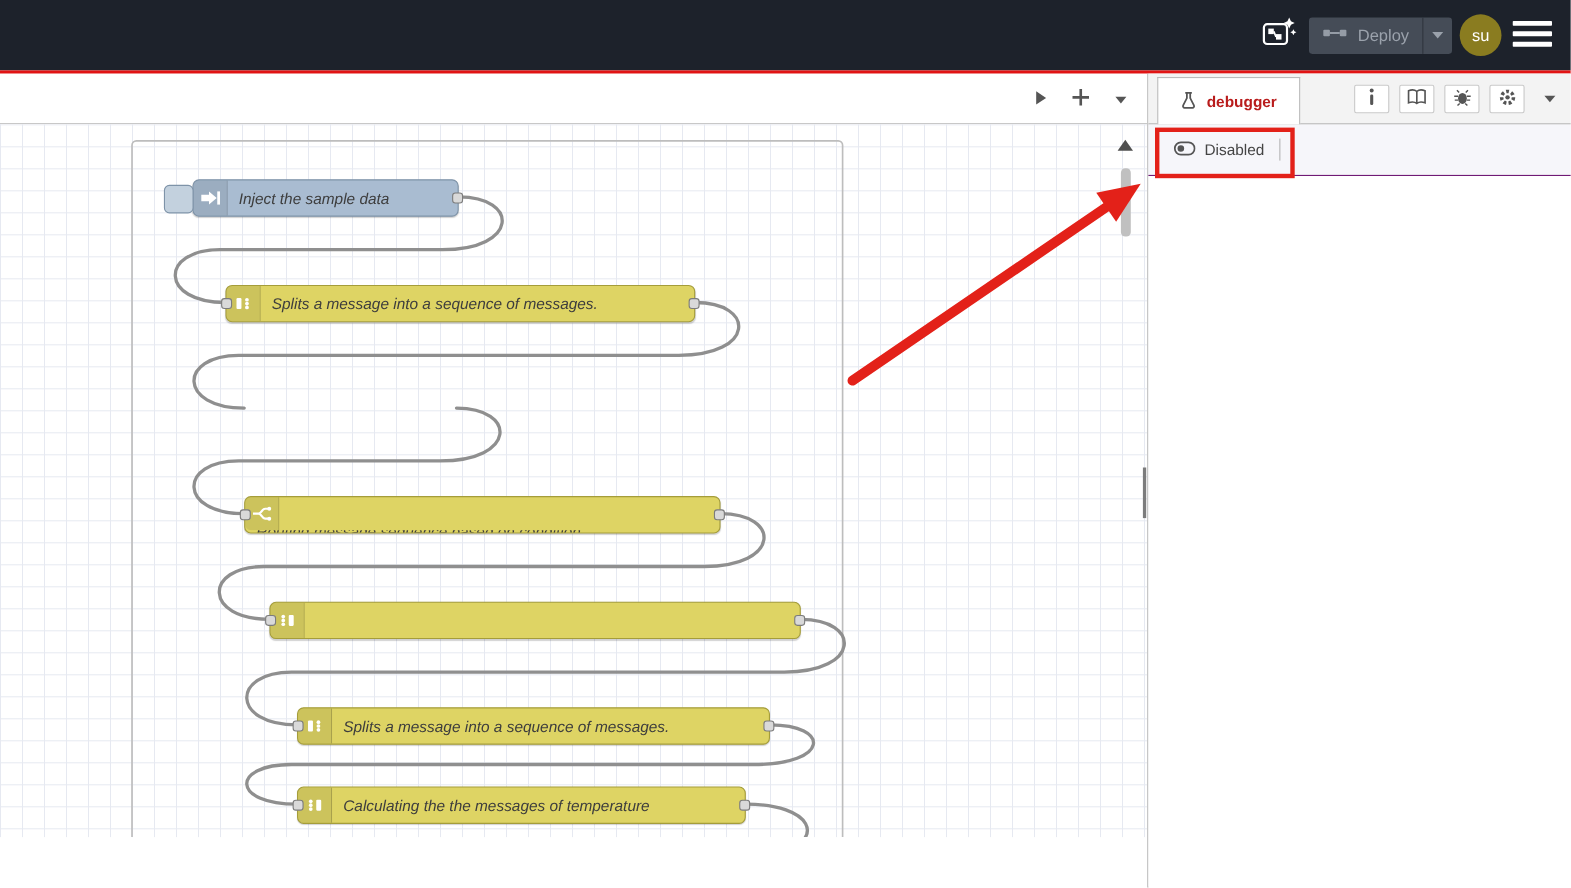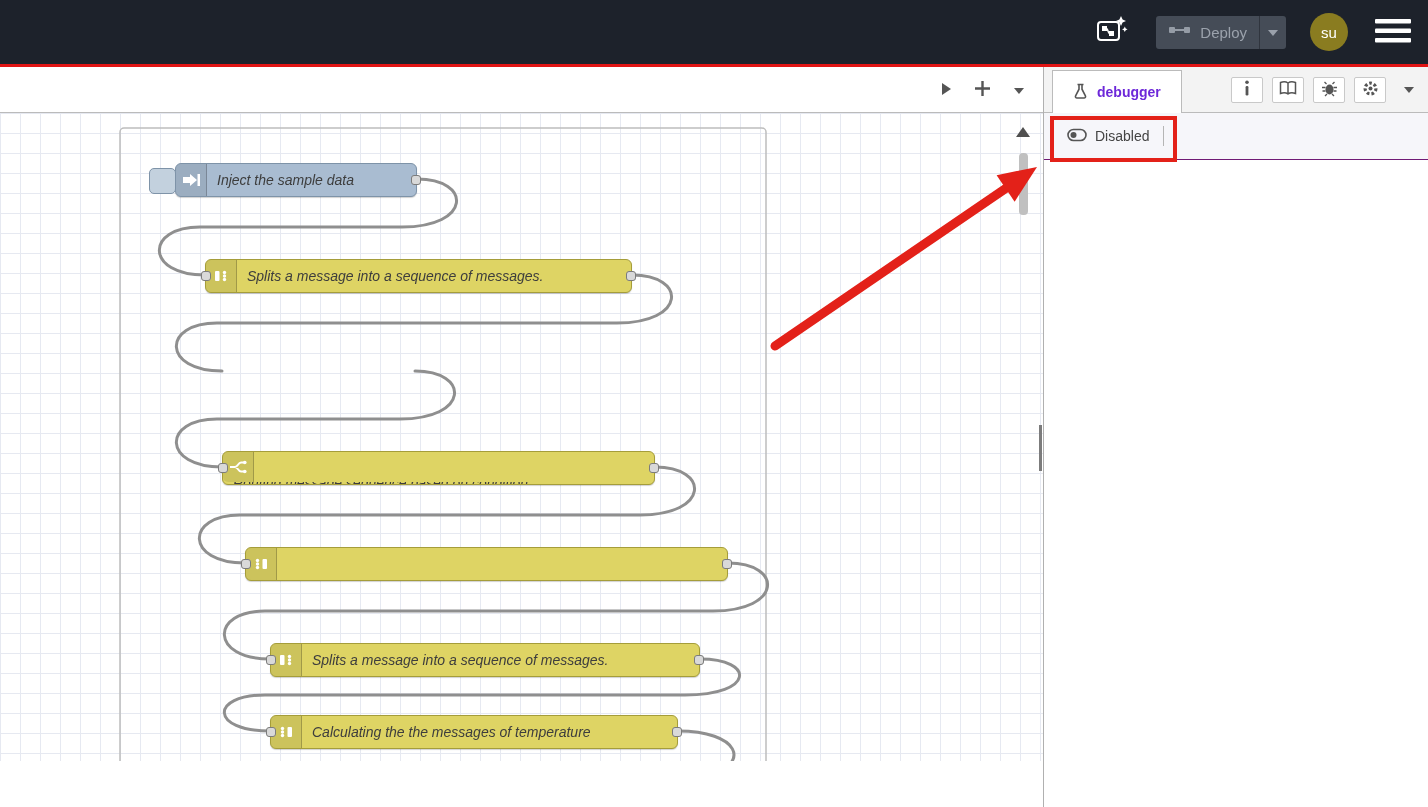--- a/index.html
+++ b/index.html
@@ -1,21 +1,21 @@
 <!DOCTYPE html>
 <html><head>
 <meta charset="utf-8">
 <style>
   * { margin:0; padding:0; }
   body { font-family:"Liberation Sans", sans-serif; background:#fff; }
   .page { position:relative; width:1428px; height:807px; overflow:hidden; background:#fff; }
 
   
   .header { position:absolute; left:0; top:0; width:100%; height:64px; background:#1d222b; }
-  .header-right { position:absolute; right:14px; top:0; height:64px; display:flex; align-items:center; gap:24px; }
+  .header-right { position:absolute; right:14px; top:0; height:64px; display:flex; align-items:center; gap:7px; }
   .hdr-icon-btn { background:none; border:none; width:42px; height:42px; display:flex; align-items:center; justify-content:center; cursor:pointer; }
   .deploy { display:flex; align-items:center; height:33px; background:#454c57; border-radius:3px; padding-left:12px; cursor:pointer; }
   .deploy-label { font-size:15px; margin-left:8px; color:#9ba2ac; }
   .deploy-sep { width:1px; height:33px; background:#30353e; margin-left:12px; }
   .deploy-caret { width:26px; height:33px; display:flex; align-items:center; justify-content:center; cursor:pointer; }
   .avatar { width:38px; height:38px; border-radius:50%; background:#8a7c20; color:#ffffff; display:flex; align-items:center; justify-content:center; font-size:15px; cursor:pointer; }
   .menu-btn { background:none; border:none; width:42px; height:40px; display:flex; align-items:center; justify-content:center; cursor:pointer; }
   .red-line { position:absolute; top:64px; left:0; width:100%; height:3px; background:#e11414; }
 
   
@@ -56,21 +56,21 @@
                    border-bottom:6px solid transparent; border-left:9px solid #4f4f4f; cursor:pointer; }
   .splitter { position:absolute; left:1039px; top:358px; width:3px; height:46px; background:#7c7c7c; cursor:col-resize; }
 
   
   .sidebar { position:absolute; left:1043px; top:0; width:385px; height:740px; background:#fff;
              border-left:1px solid #b0b0b0; box-sizing:border-box; }
   .sidebar-header { position:relative; height:46px; background:#f3f3f3; border-bottom:1px solid #bbb;
                     display:flex; align-items:center; box-sizing:border-box; }
   .sidebar-tab { position:relative; align-self:flex-end; height:42px; margin-left:8px; margin-bottom:-1px;
                  background:#fff; border:1px solid #bbb; border-bottom:none; display:flex; align-items:center;
-                 gap:9px; padding:0 20px; font-size:14px; font-weight:600; color:#6d28d9; cursor:pointer; z-index:2; }
+                 gap:9px; padding:0 20px; font-size:14px; font-weight:600; color:#b91c1c; cursor:pointer; z-index:2; }
   .sidebar-btns { margin-left:auto; display:flex; gap:9px; margin-right:10px; }
   .sb-btn { width:32px; height:26px; background:#fff; border:1px solid #c9c9c9; border-radius:2px;
             display:flex; align-items:center; justify-content:center; cursor:pointer; padding:0; }
   .sidebar-caret { background:none; border:none; width:26px; height:26px; margin-right:6px;
                    display:flex; align-items:center; justify-content:center; cursor:pointer; }
   .sidebar-toolbar { height:47px; background:#f6f6fa; border-bottom:1px solid #701a75; display:flex;
                      align-items:center; padding-left:13px; box-sizing:border-box; }
   .disabled-btn { display:inline-flex; align-items:center; gap:8px; height:32px; padding:0 10px;
                   background:transparent; border:none; font-size:14px; color:#444; cursor:pointer; font-family:inherit; }
   .btn-divider { width:1px; height:20px; background:#b5b5b5; margin-left:6px; }

